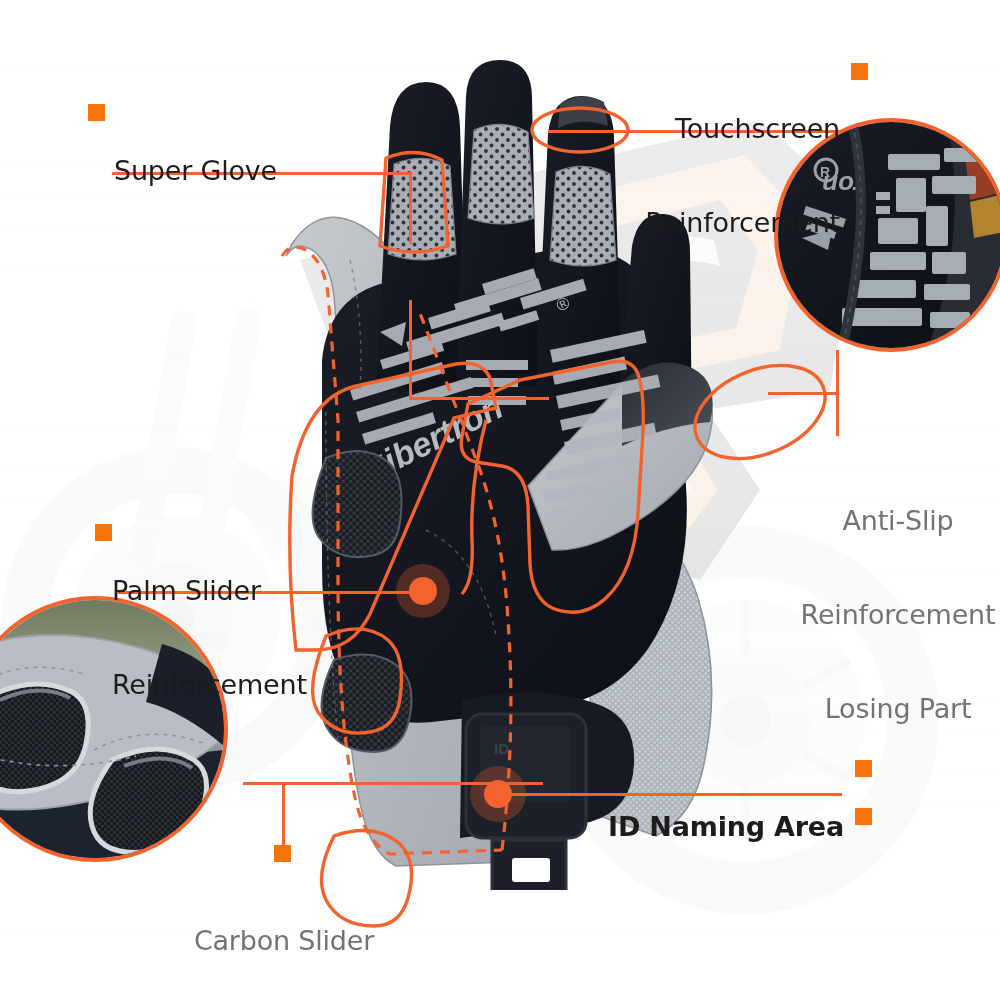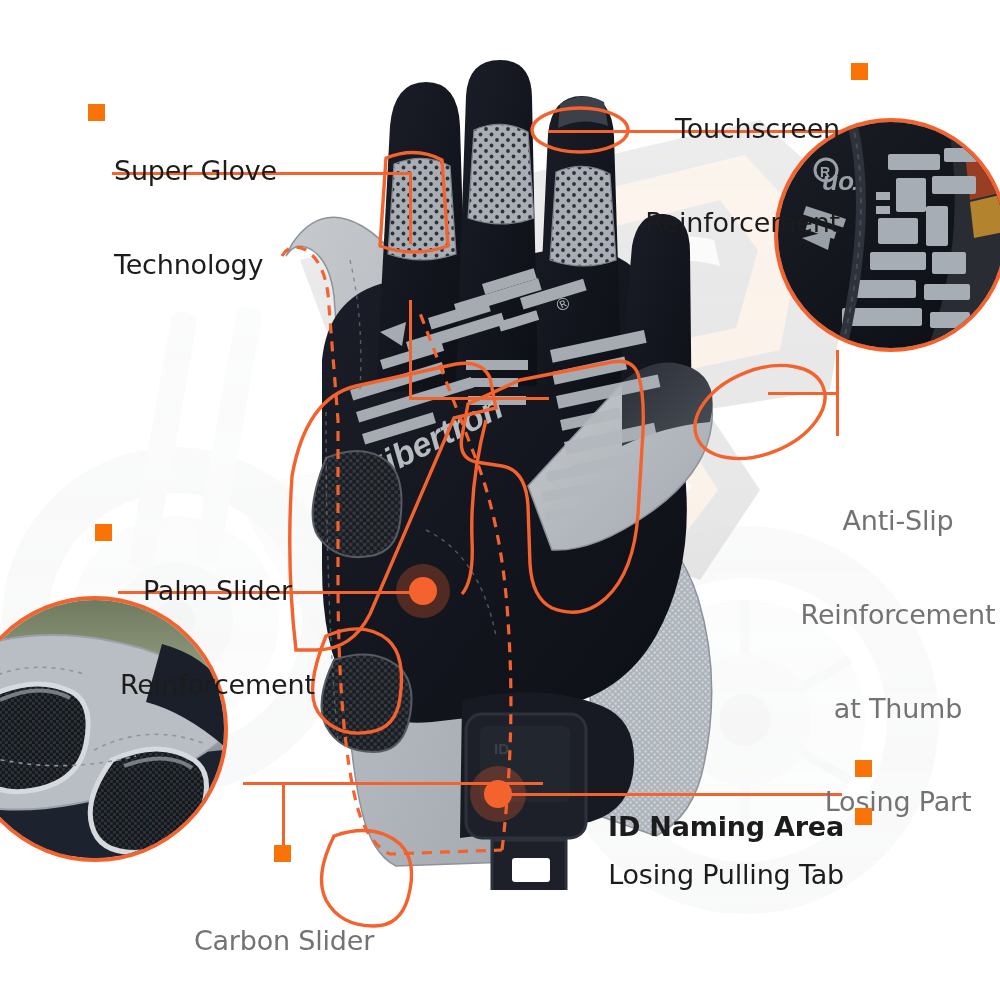--- a/index.html
+++ b/index.html
@@ -347,53 +347,50 @@
         <path d="M0 150 q80 28 170 6"></path>
       </g>
 
       <path d="M196 44 q44 12 62 44 l0 58 q-40 -34 -78 -44 z" fill="#1b1f29"></path>
     </svg>
   </div>
 
   <div class="bullet" style="left:88px;top:104px;"></div>
   <div class="label" style="left:114px;top:92px;">
     <div>Super Glove</div>
-    <div>Technology</div>
   </div>
 
   <div class="bullet" style="left:851px;top:63px;"></div>
   <div class="label right" style="left:560px;top:50px;width:280px;">
     <div>Touchscreen</div>
     <div>Reinforcement</div>
   </div>
 
   <div class="label orange" style="left:798px;top:442px;width:200px;">
     <div>Anti-Slip</div>
     <div>Reinforcement</div>
-    <div>at Thumb</div>
     <div>Losing Part</div>
   </div>
 
   <div class="bullet" style="left:95px;top:524px;"></div>
-  <div class="label" style="left:120px;top:512px;text-align:center;">
+  <div class="label" style="left:112px;top:512px;">
     <div>Palm Slider</div>
     <div>Reinforcement</div>
   </div>
 
   <div class="bullet" style="left:274px;top:845px;"></div>
   <div class="label orange" style="left:172px;top:862px;width:224px;">
     <div>Carbon Slider</div>
     
     
   </div>
 
   <div class="bullet" style="left:855px;top:760px;">
   </div>
   <div class="label right" style="left:560px;top:748px;width:284px;font-weight:bold;">
     <div>ID Naming Area</div>
   </div>
 
   <div class="bullet" style="left:855px;top:808px;"></div>
   <div class="label right" style="left:540px;top:796px;width:304px;">
-    <div>Losing Pulling Tab</div>
   </div>
 
 </div>
 
 </body></html>

